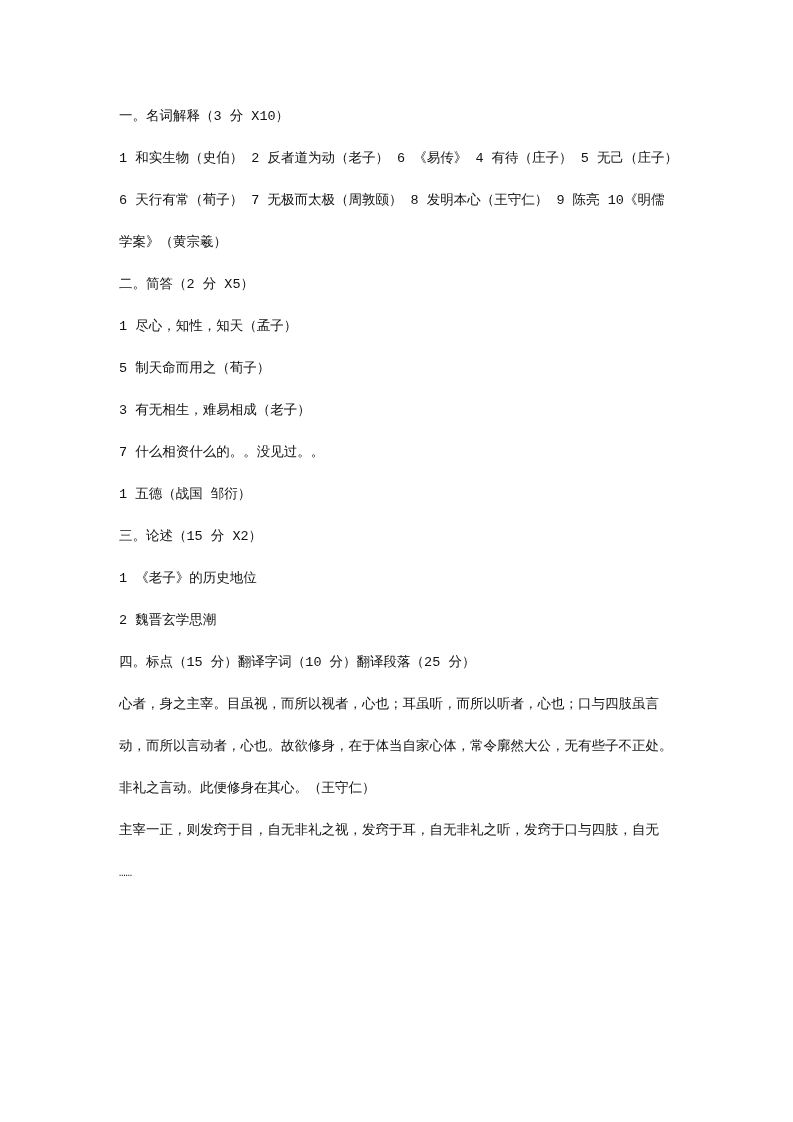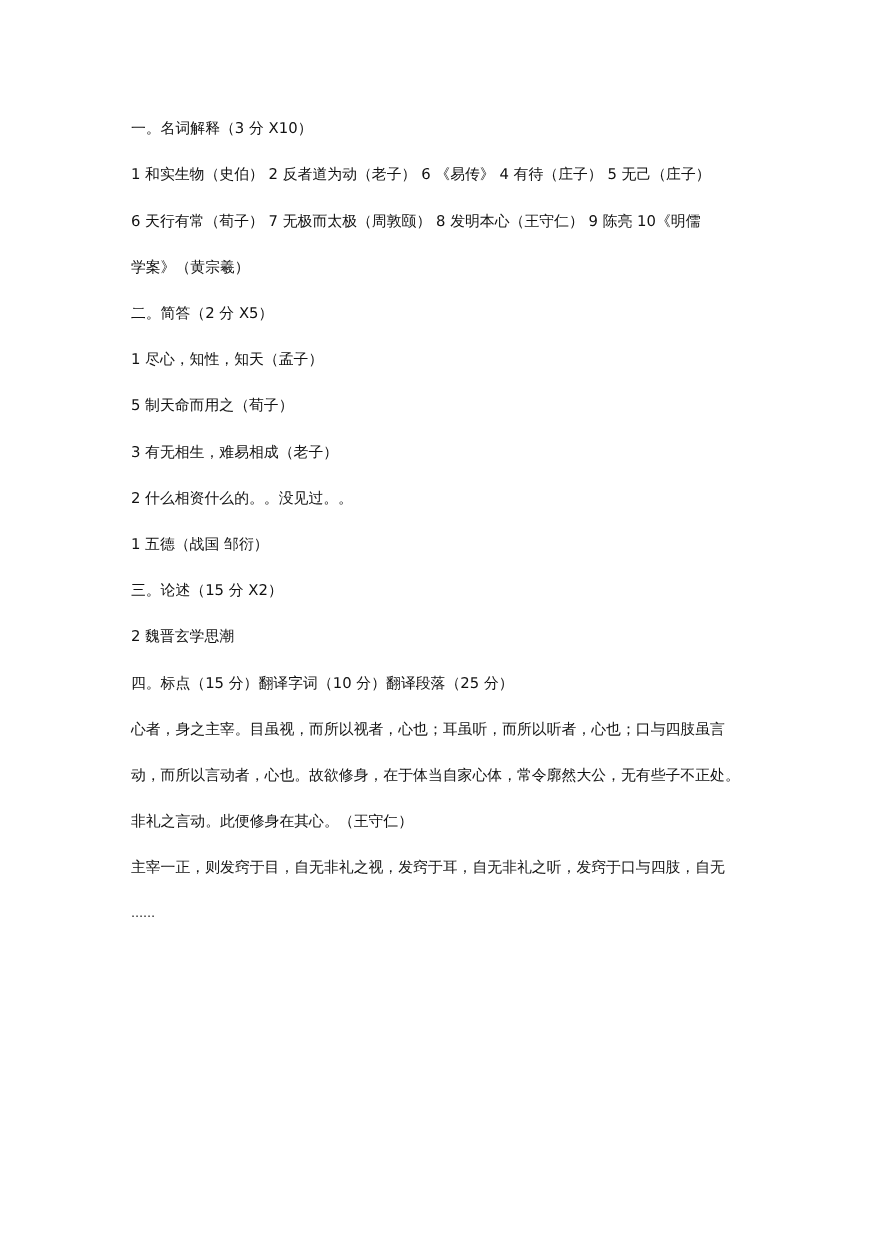--- a/index.html
+++ b/index.html
@@ -4,41 +4,42 @@
   <style>
     html, body { margin: 0; padding: 0; background: #ffffff; }
     body {
       width: 793px; height: 1122px; position: relative; overflow: hidden;
       font-family: "DejaVu Sans", "Liberation Sans", sans-serif;
       color: #111111;
     }
     .page { position: absolute; left: 119px; top: 104px; width: 560px; }
     .line {
       height: 42px; line-height: 26px; font-size: 13.5px;
-      white-space: nowrap; letter-spacing: 0;
+      white-space: nowrap; letter-spacing: 0; font-family: Liberation Mono, monospace;
     }
     .ellipsis { font-size: 11px; }
   </style>
 </head>
 <body>
 
 <div class="page">
   <div class="line">一。名词解释（3 分 X10）</div>
   <div class="line">1  和实生物（史伯） 2  反者道为动（老子） 6  《易传》 4  有待（庄子） 5  无己（庄子）</div>
   <div class="line">6  天行有常（荀子） 7  无极而太极（周敦颐） 8  发明本心（王守仁） 9  陈亮  10《明儒</div>
   <div class="line">学案》（黄宗羲）</div>
 
   <div class="line">二。简答（2 分 X5）</div>
   <div class="line">1  尽心，知性，知天（孟子）</div>
   <div class="line">5  制天命而用之（荀子）</div>
   <div class="line">3  有无相生，难易相成（老子）</div>
-  <div class="line">2  什么相资什么的。。没见过。。</div>
+  <div class="line">7  什么相资什么的。。没见过。。</div>
   <div class="line">1  五德（战国  邹衍）</div>
 
   <div class="line">三。论述（15 分 X2）</div>
+  <div class="line">1  《老子》的历史地位</div>
   <div class="line">2  魏晋玄学思潮</div>
 
   <div class="line">四。标点（15 分）翻译字词（10 分）翻译段落（25 分）</div>
   <div class="line">心者，身之主宰。目虽视，而所以视者，心也；耳虽听，而所以听者，心也；口与四肢虽言</div>
   <div class="line">动，而所以言动者，心也。故欲修身，在于体当自家心体，常令廓然大公，无有些子不正处。</div>
   <div class="line">非礼之言动。此便修身在其心。（王守仁）</div>
   <div class="line">主宰一正，则发窍于目，自无非礼之视，发窍于耳，自无非礼之听，发窍于口与四肢，自无</div>
 
   <div class="line ellipsis">……</div>
 </div>

